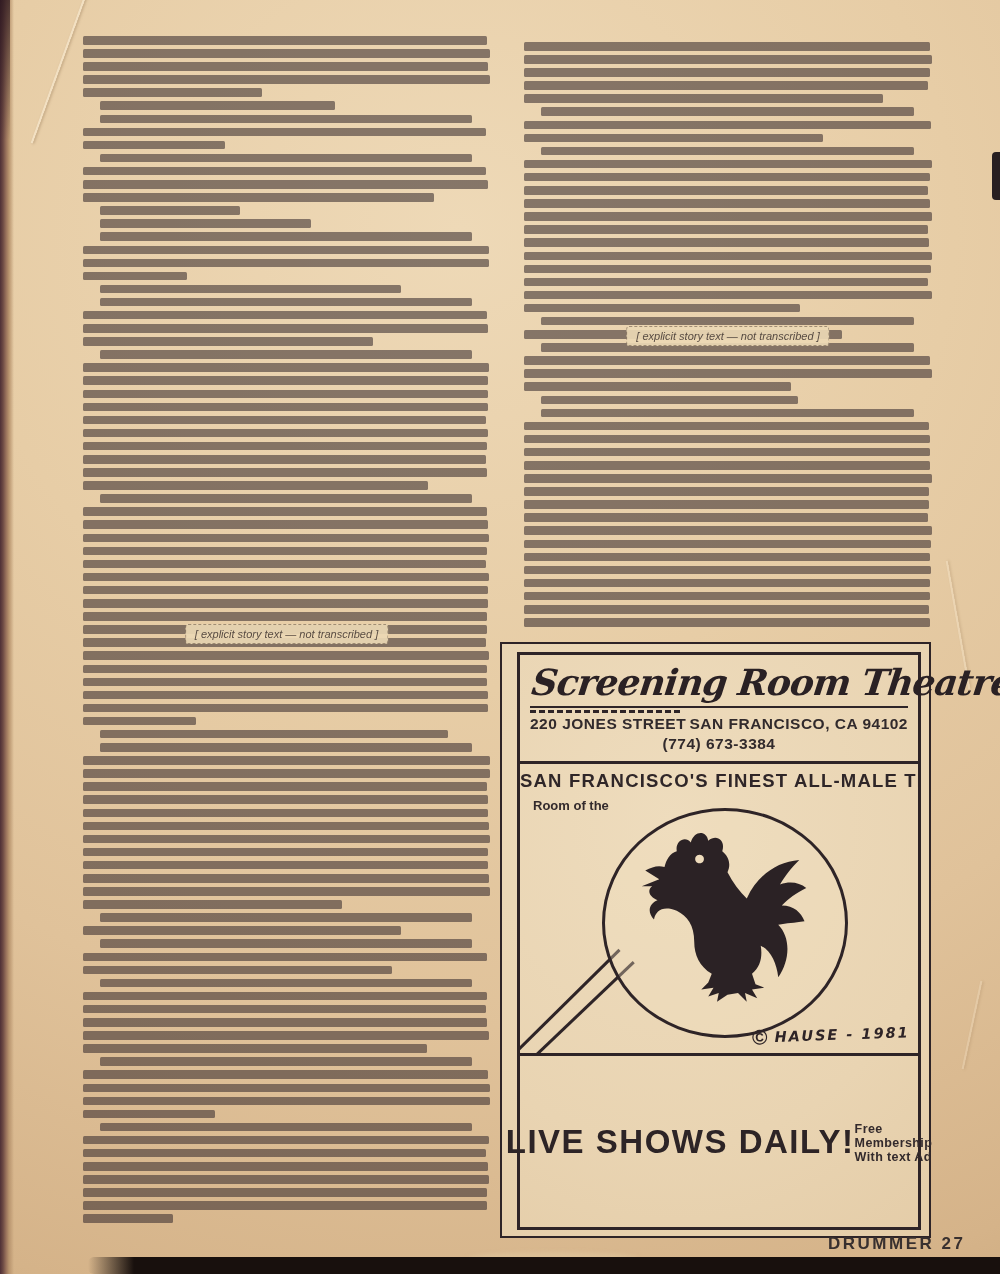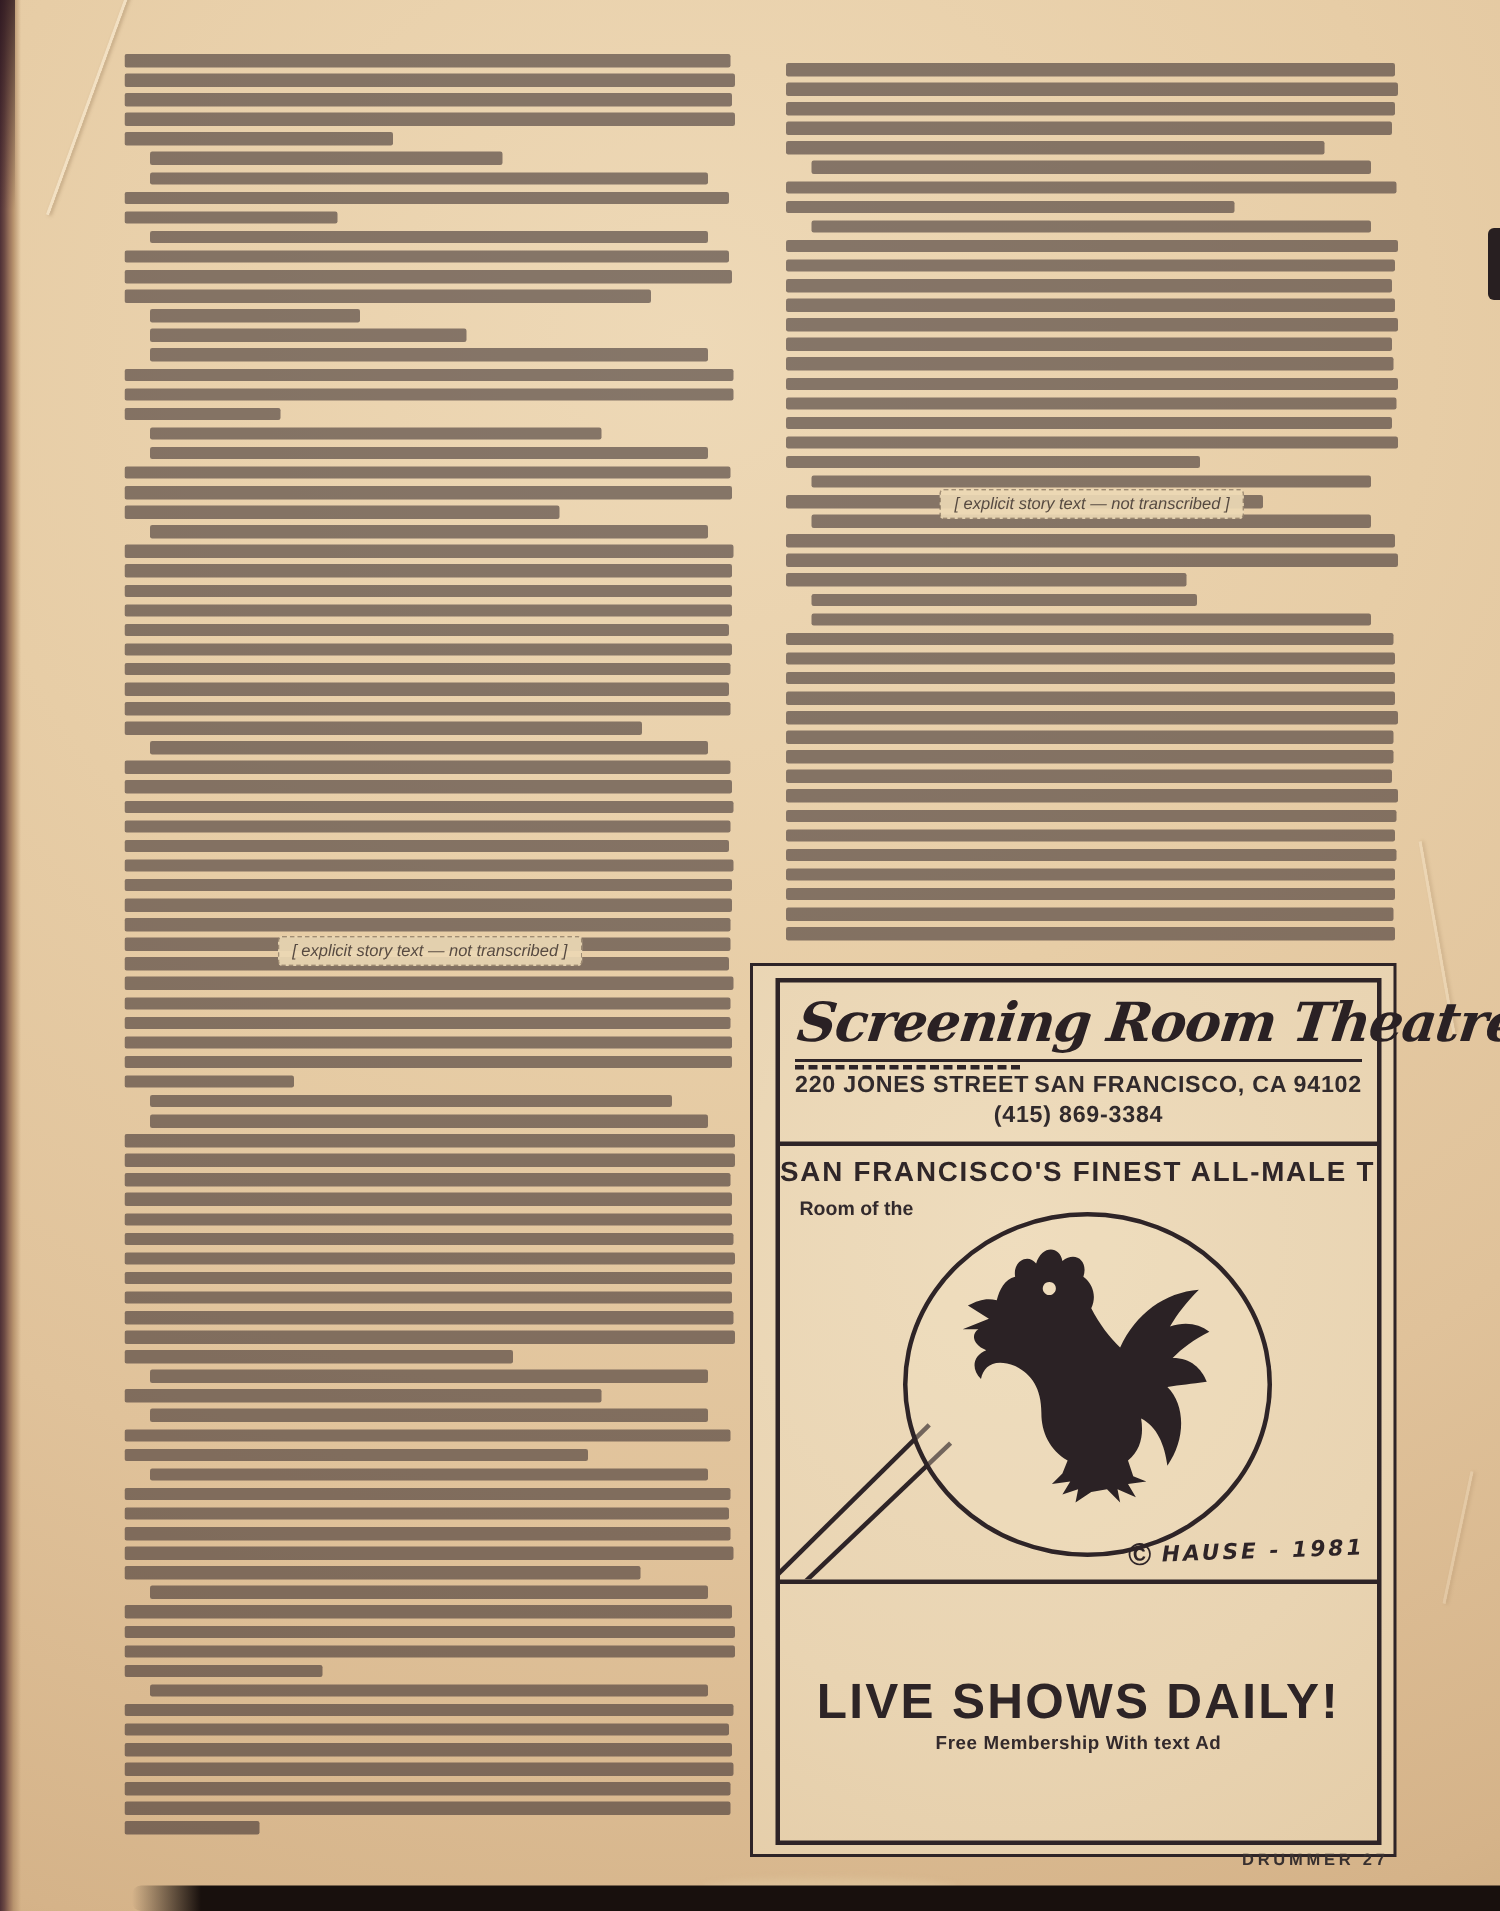--- a/index.html
+++ b/index.html
@@ -62,25 +62,25 @@
   .circle svg{position:absolute;left:14px;top:6px;}
   .stick{position:absolute;left:0;top:0;width:100%;height:100%;pointer-events:none;}
   .sig{position:absolute;right:8px;bottom:8px;display:flex;align-items:center;gap:7px;
     transform:rotate(-2deg);color:#2e2427;}
   .sig .copy{font-size:21px;line-height:20px;font-weight:bold;}
   .sig .name{font-family:"DejaVu Sans", sans-serif;font-style:italic;font-weight:bold;
     font-size:14.5px;letter-spacing:2px;}
   .ad-revue{height:95px;border-bottom:3px solid #2e2427;display:flex;flex-direction:column;
     justify-content:center;align-items:center;font-weight:bold;font-size:17px;letter-spacing:2.2px;
     line-height:21.5px;color:#3a3133;text-align:center;}
-  .ad-live{flex:1;display:flex;flex-direction:column;justify-content:center;align-items:center;}
+  .ad-live{flex:1;display:flex;flex-direction:row;justify-content:center;align-items:center;}
   .live-title{font-weight:bold;font-size:33px;letter-spacing:1.5px;color:#2d2426;white-space:nowrap;}
   .live-sub{font-weight:bold;font-size:12.5px;letter-spacing:.4px;color:#332a2c;margin-top:2px;}
 
-  .footer{position:absolute;left:828px;top:1234px;font-weight:bold;font-size:11px;
+  .footer{position:absolute;left:828px;top:1234px;font-weight:bold;font-size:17px;
     letter-spacing:2.5px;color:#38302f;}
 </style>
 </head>
 <body>
 
 <div class="page">
 
   <div class="spine"></div>
   <div class="spine-top"></div>
   <div class="crease c1"></div>
@@ -234,21 +234,21 @@
   <div class="ad-outer">
     <div class="ad-frame">
 
       <div class="ad-header">
         <div class="ad-logo">Screening Room Theatre</div>
         <div class="logo-rule"></div>
         <div class="addr-row">
           <span>220 JONES STREET</span>
           <span>SAN FRANCISCO, CA 94102</span>
         </div>
-        <div class="ad-phone">(415) 869-3384</div>
+        <div class="ad-phone">(774) 673-3384</div>
       </div>
 
       <div class="ad-rooster">
         <div class="ad-banner">SAN FRANCISCO'S FINEST ALL-MALE THEATRE</div>
         <div class="home-of">Room of the</div>
 
         <svg class="stick" viewBox="0 0 392 283" preserveAspectRatio="none">
           <line x1="98" y1="182" x2="-12" y2="290" stroke="#2e2427" stroke-width="3"></line>
           <line x1="112" y1="194" x2="-2" y2="302" stroke="#2e2427" stroke-width="3"></line>
         </svg>

